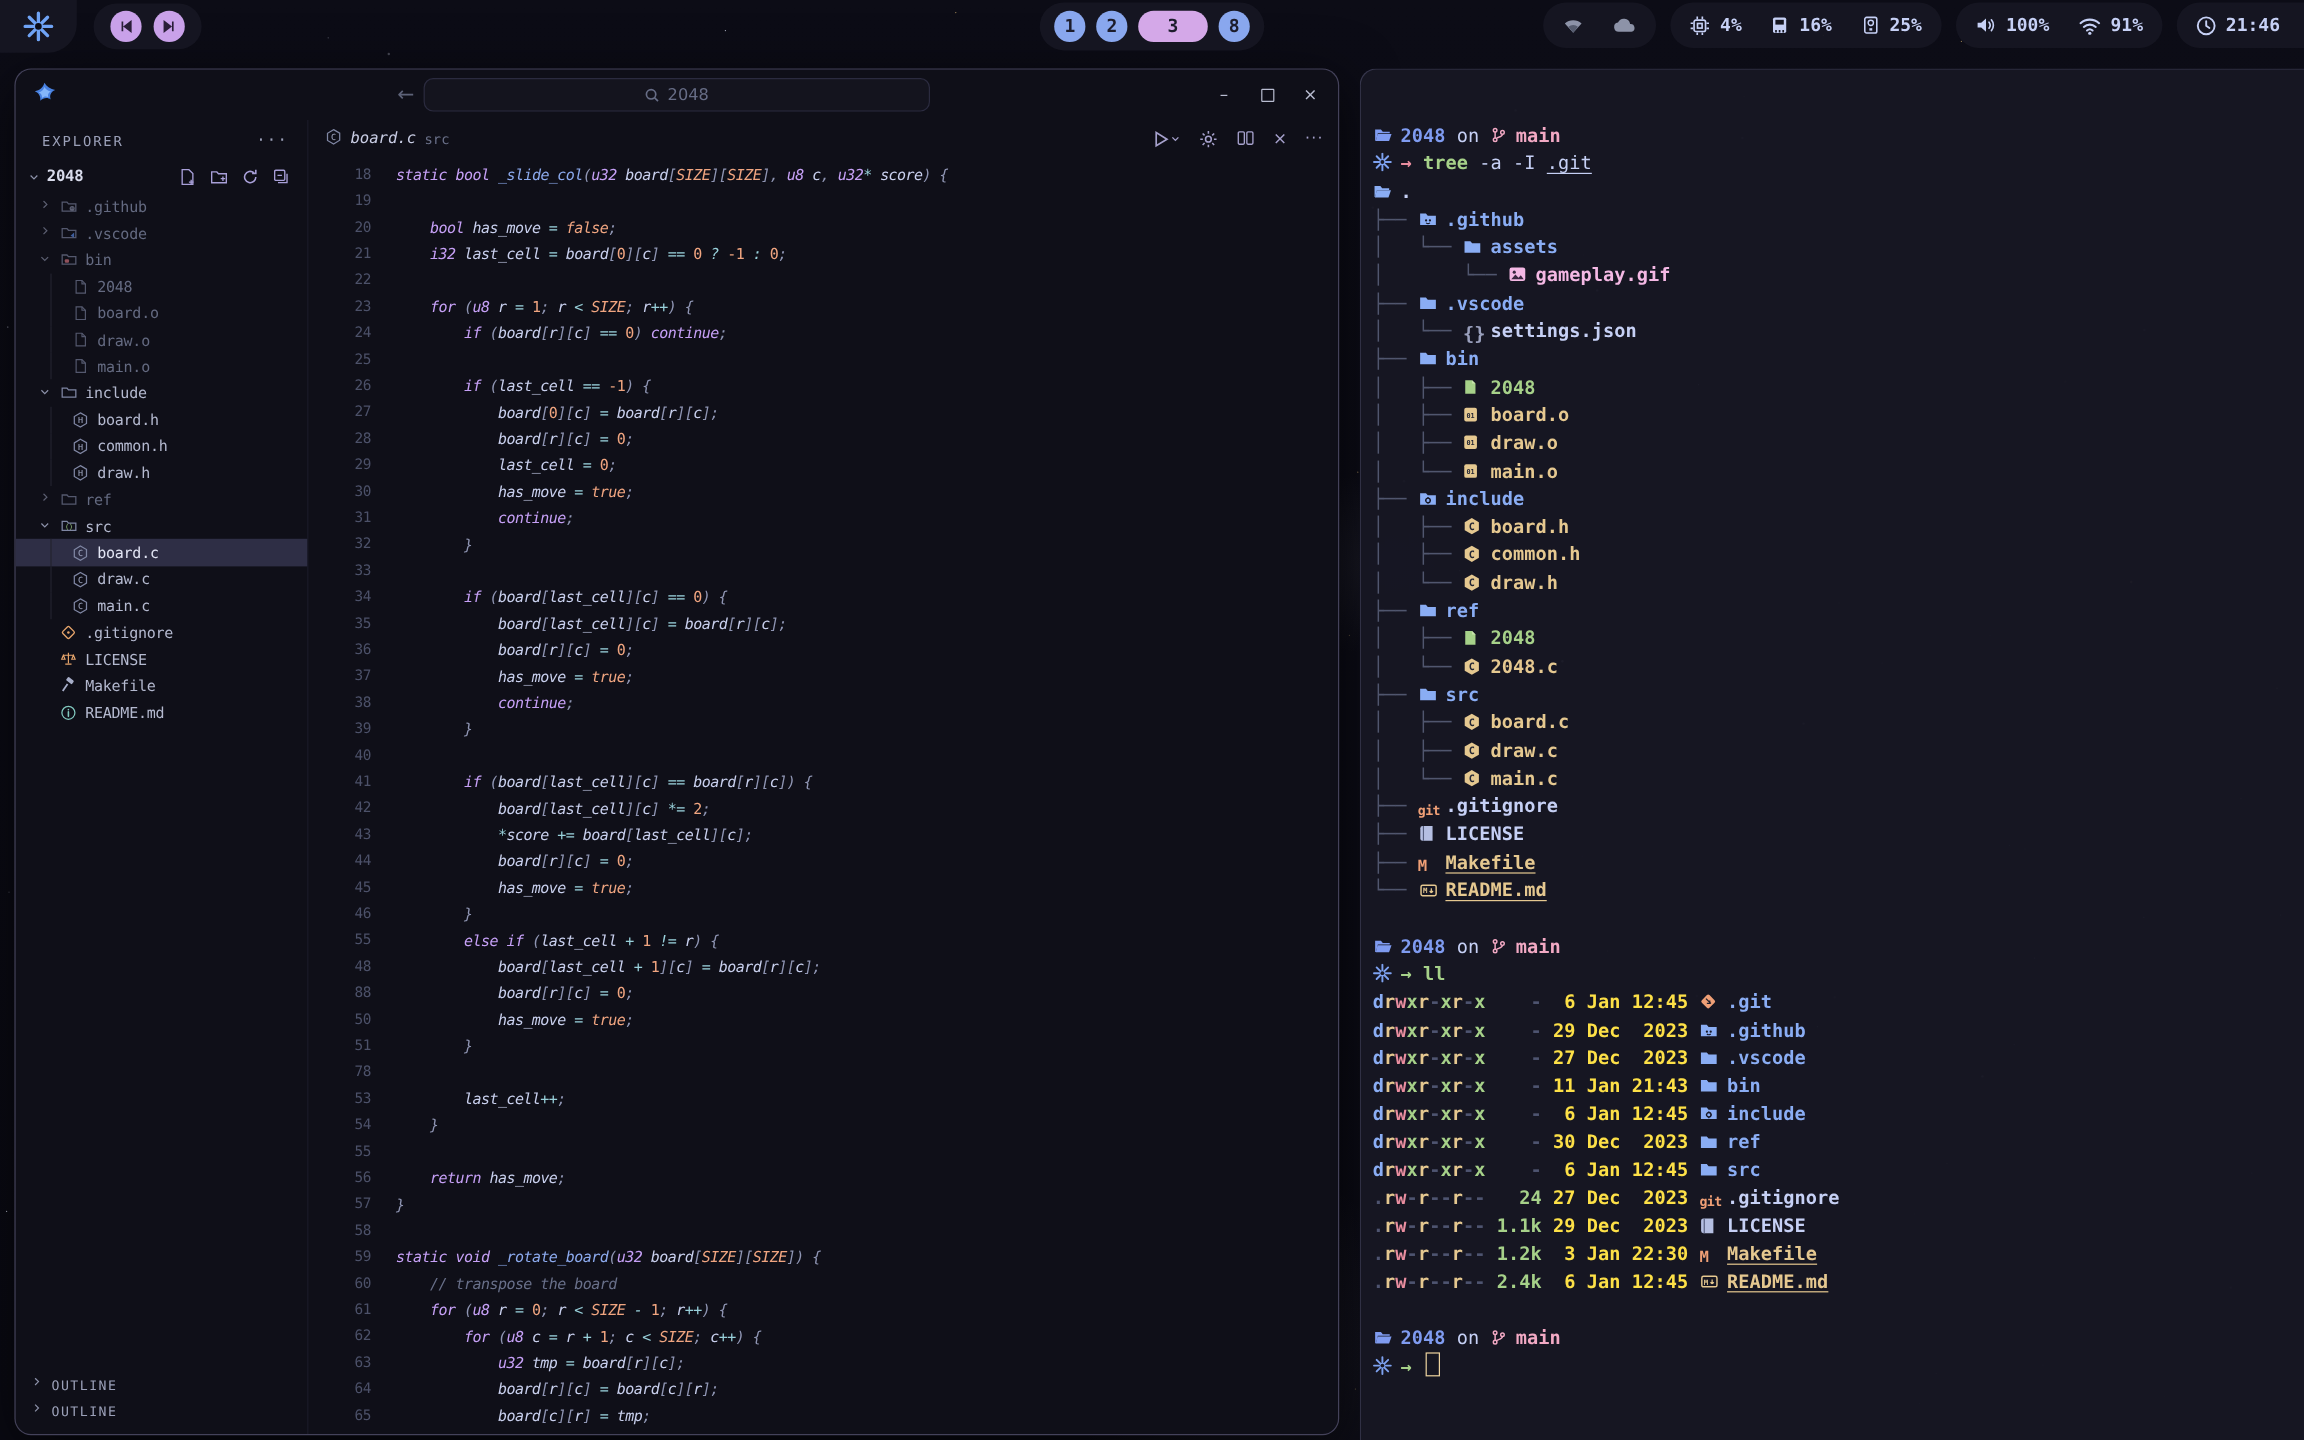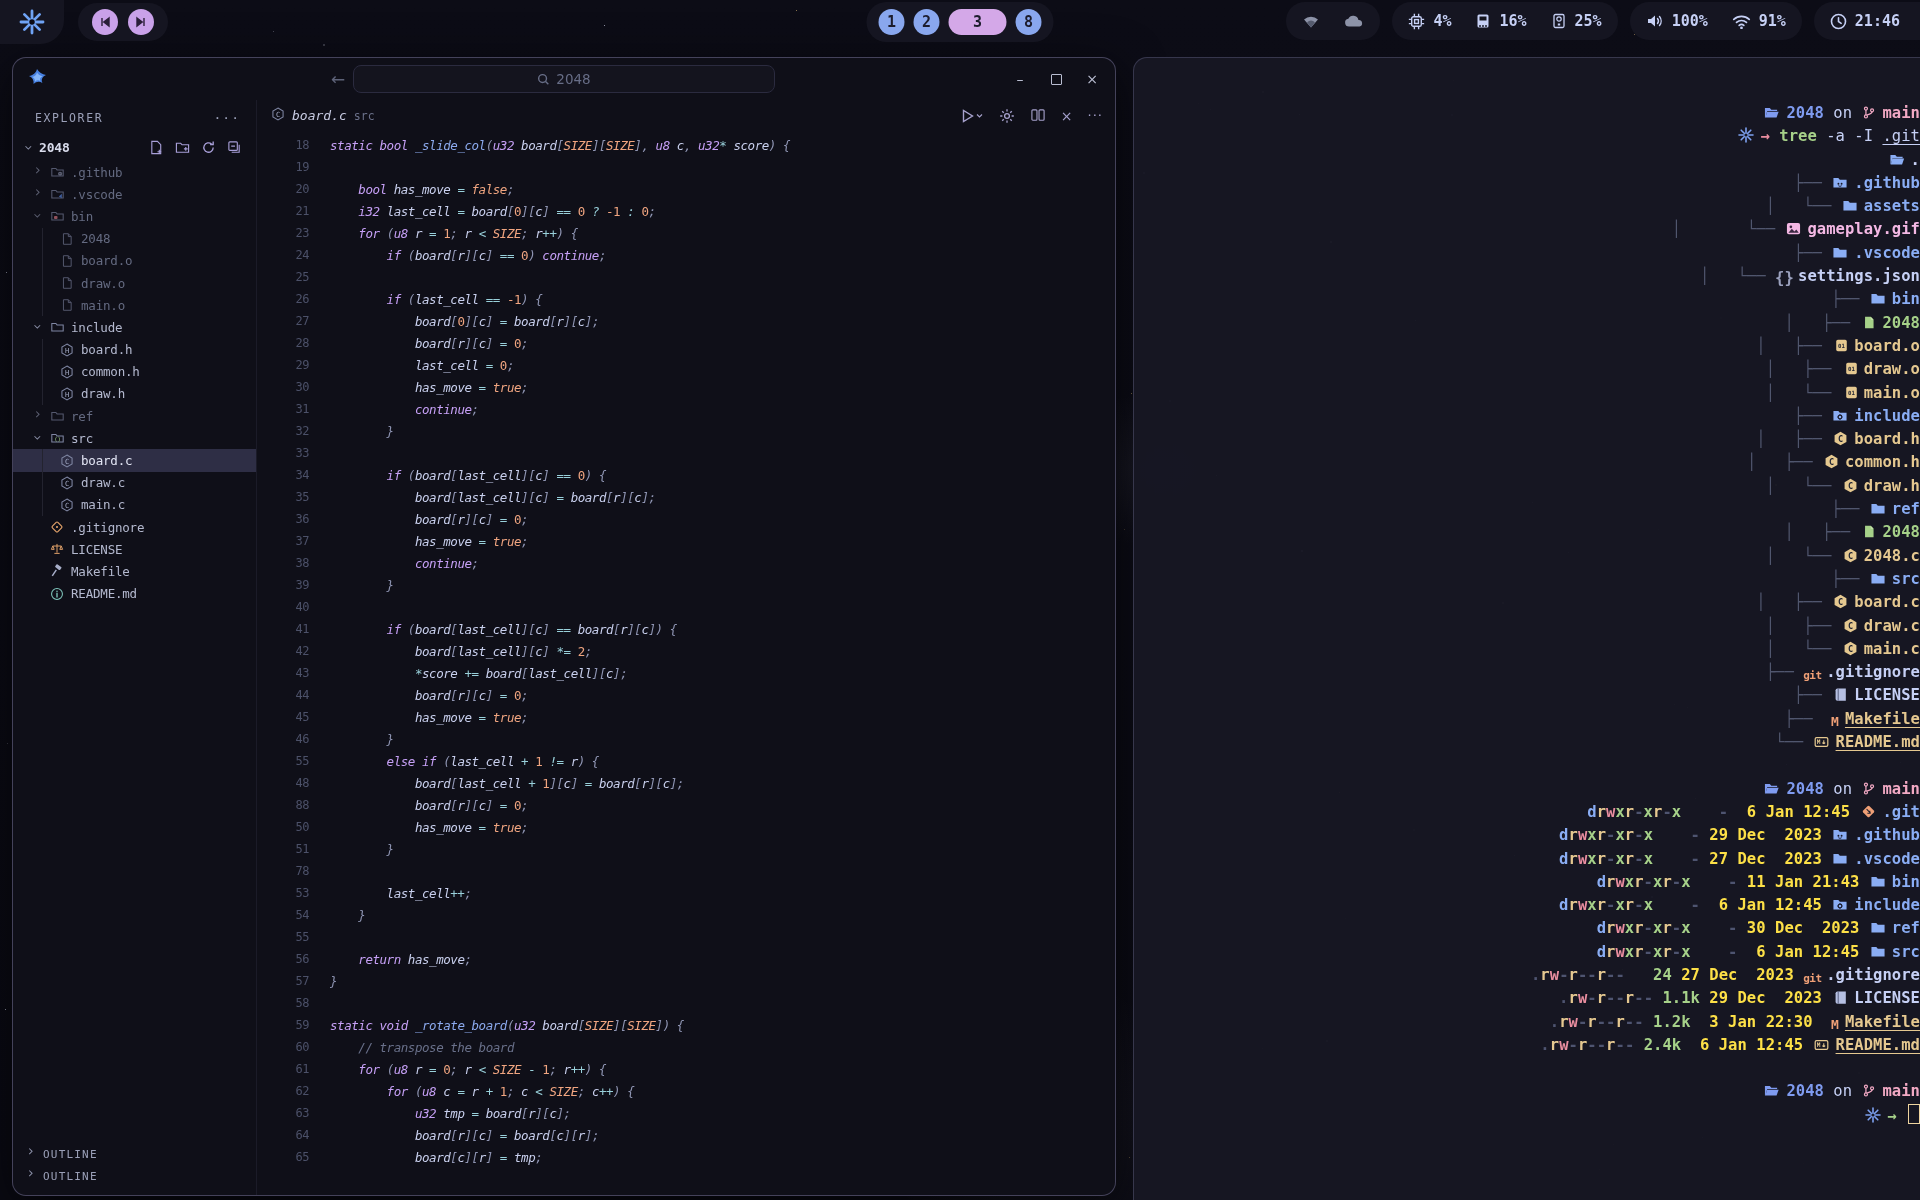--- a/index.html
+++ b/index.html
@@ -28,21 +28,21 @@
            padding:0 16px;gap:8px;color:#c6d0f5;font-family:"DejaVu Sans Mono",monospace;font-weight:700;font-size:15px;}
   #tb-clock{border-top-right-radius:0;border-bottom-right-radius:0;padding-right:20px;}
   .tb-ic{display:inline-flex;align-items:center;justify-content:center;}
   .tb-gap{width:8px;}
   
   #editor{position:absolute;left:12px;top:57px;width:1102px;height:1137px;z-index:2;background:#0f0f18;
           border:1px solid rgba(155,150,200,.38);border-radius:14px;box-shadow:0 12px 48px rgba(0,0,0,.65);overflow:hidden;}
   #terminal{position:absolute;left:1133px;top:57px;right:0px;bottom:0px;z-index:2;background:rgba(23,23,35,.97);
           border-top-left-radius:14px;border-top:1px solid rgba(140,140,185,.28);border-left:1px solid rgba(140,140,185,.28);
           padding:44px 0 0 10px;font-family:"DejaVu Sans Mono",monospace;font-size:15.5px;font-weight:700;
-          line-height:23.3px;color:#c6d0f5;letter-spacing:.05px;text-align:right;}
+          line-height:23.3px;color:#c6d0f5;letter-spacing:.05px;}
   
   #ed-titlebar{height:42px;position:relative;display:flex;align-items:center;}
   #ed-logo{position:absolute;left:12px;top:9px;}
   .nav-arrows{position:absolute;left:318px;top:0;height:42px;display:flex;align-items:center;gap:22px;
               color:#5d6278;font-size:17px;}
   #ed-search{position:absolute;left:50%;top:7px;transform:translateX(-50%);width:420px;height:26px;
              background:#14141e;border:1px solid #2b2b3f;border-radius:8px;display:flex;align-items:center;
              justify-content:center;gap:6px;color:#676d86;font-size:13.5px;cursor:text;}
   #ed-winbtns{position:absolute;right:16px;top:0;height:42px;display:flex;align-items:center;gap:22px;color:#b9bdd1;}
   .winbtn{cursor:pointer;font-size:14px;display:flex;align-items:center;justify-content:center;width:14px;height:14px;}
@@ -734,20 +734,21 @@
             <span class="tab-act">
               <span style="font-size:13px;letter-spacing:1px">···</span>
             </span>
           </span>
       </div>
       <div id="codearea">
           <div class="codeline"><span class="gutter">18</span><span><span class="tk-kw">static</span> <span class="tk-ty">bool</span> <span class="tk-fn">_slide_col</span><span class="tk-pu">(</span><span class="tk-ty">u32</span> <span class="tk-v">board</span><span class="tk-pu">[</span><span class="tk-ct">SIZE</span><span class="tk-pu">]</span><span class="tk-pu">[</span><span class="tk-ct">SIZE</span><span class="tk-pu">]</span><span class="tk-pu">,</span> <span class="tk-ty">u8</span> <span class="tk-v">c</span><span class="tk-pu">,</span> <span class="tk-ty">u32</span><span class="tk-op">*</span> <span class="tk-v">score</span><span class="tk-pu">)</span> <span class="tk-pu">{</span></span></div>
           <div class="codeline"><span class="gutter">19</span><span></span></div>
           <div class="codeline"><span class="gutter">20</span><span>    <span class="tk-ty">bool</span> <span class="tk-v">has_move</span> <span class="tk-op">=</span> <span class="tk-ct">false</span><span class="tk-pu">;</span></span></div>
           <div class="codeline"><span class="gutter">21</span><span>    <span class="tk-ty">i32</span> <span class="tk-v">last_cell</span> <span class="tk-op">=</span> <span class="tk-v">board</span><span class="tk-pu">[</span><span class="tk-nu">0</span><span class="tk-pu">]</span><span class="tk-pu">[</span><span class="tk-v">c</span><span class="tk-pu">]</span> <span class="tk-op">==</span> <span class="tk-nu">0</span> <span class="tk-op">?</span> <span class="tk-nu">-1</span> <span class="tk-op">:</span> <span class="tk-nu">0</span><span class="tk-pu">;</span></span></div>
+          <div class="codeline"><span class="gutter">22</span><span></span></div>
           <div class="codeline"><span class="gutter">23</span><span>    <span class="tk-kw">for</span> <span class="tk-pu">(</span><span class="tk-ty">u8</span> <span class="tk-v">r</span> <span class="tk-op">=</span> <span class="tk-nu">1</span><span class="tk-pu">;</span> <span class="tk-v">r</span> <span class="tk-op">&lt;</span> <span class="tk-ct">SIZE</span><span class="tk-pu">;</span> <span class="tk-v">r</span><span class="tk-op">++</span><span class="tk-pu">)</span> <span class="tk-pu">{</span></span></div>
           <div class="codeline"><span class="gutter">24</span><span>        <span class="tk-kw">if</span> <span class="tk-pu">(</span><span class="tk-v">board</span><span class="tk-pu">[</span><span class="tk-v">r</span><span class="tk-pu">]</span><span class="tk-pu">[</span><span class="tk-v">c</span><span class="tk-pu">]</span> <span class="tk-op">==</span> <span class="tk-nu">0</span><span class="tk-pu">)</span> <span class="tk-kw">continue</span><span class="tk-pu">;</span></span></div>
           <div class="codeline"><span class="gutter">25</span><span></span></div>
           <div class="codeline"><span class="gutter">26</span><span>        <span class="tk-kw">if</span> <span class="tk-pu">(</span><span class="tk-v">last_cell</span> <span class="tk-op">==</span> <span class="tk-nu">-1</span><span class="tk-pu">)</span> <span class="tk-pu">{</span></span></div>
           <div class="codeline"><span class="gutter">27</span><span>            <span class="tk-v">board</span><span class="tk-pu">[</span><span class="tk-nu">0</span><span class="tk-pu">]</span><span class="tk-pu">[</span><span class="tk-v">c</span><span class="tk-pu">]</span> <span class="tk-op">=</span> <span class="tk-v">board</span><span class="tk-pu">[</span><span class="tk-v">r</span><span class="tk-pu">]</span><span class="tk-pu">[</span><span class="tk-v">c</span><span class="tk-pu">]</span><span class="tk-pu">;</span></span></div>
           <div class="codeline"><span class="gutter">28</span><span>            <span class="tk-v">board</span><span class="tk-pu">[</span><span class="tk-v">r</span><span class="tk-pu">]</span><span class="tk-pu">[</span><span class="tk-v">c</span><span class="tk-pu">]</span> <span class="tk-op">=</span> <span class="tk-nu">0</span><span class="tk-pu">;</span></span></div>
           <div class="codeline"><span class="gutter">29</span><span>            <span class="tk-v">last_cell</span> <span class="tk-op">=</span> <span class="tk-nu">0</span><span class="tk-pu">;</span></span></div>
           <div class="codeline"><span class="gutter">30</span><span>            <span class="tk-v">has_move</span> <span class="tk-op">=</span> <span class="tk-ct">true</span><span class="tk-pu">;</span></span></div>
           <div class="codeline"><span class="gutter">31</span><span>            <span class="tk-kw">continue</span><span class="tk-pu">;</span></span></div>
           <div class="codeline"><span class="gutter">32</span><span>        <span class="tk-pu">}</span></span></div>
@@ -907,20 +908,26 @@
           <path d="M1 3.2h5.2l1.6 1.9H14v1.4H3.4L1.8 13.2H1z" fill="#7f9bf0"></path>
           <path d="M3.2 7.2h12.4l-2.2 6.2H1.6z" fill="#7f9bf0"></path>
         </svg></span><span class="pr-dir">2048</span><span class="pr-on"> on </span><span class="ti" style="width:15px"><svg width="14" height="15" viewBox="0 0 16 16">
           <g stroke="#f2a9c4" stroke-width="1.4" fill="none">
             <circle cx="4.5" cy="3.5" r="1.7"></circle>
             <circle cx="4.5" cy="12.5" r="1.7"></circle>
             <circle cx="11.5" cy="5.5" r="1.7"></circle>
             <path d="M4.5 5.2v5.6M11.5 7.2c0 2.4-3.5 2.6-5.5 3.6"></path>
           </g>
         </svg></span><span class="pr-branch">main</span></div>
+    <div class="tl"><span class="ti"><svg width="16" height="16" viewBox="0 0 16 16">
+          <g stroke="#7da1f0" stroke-width="1.6" stroke-linecap="round">
+            <path d="M8 1v14M1 8h14M3.2 3.2l9.6 9.6M12.8 3.2L3.2 12.8"></path>
+          </g>
+          <circle cx="8" cy="8" r="1.6" fill="#171723"></circle>
+        </svg></span><span style="color:#a6d189;font-weight:700">→</span> <span class="t-cmd">ll</span></div>
     <div class="tl"><span><span class="p-d">d</span><span class="p-r">r</span><span class="p-w">w</span><span class="p-x">x</span><span class="p-r">r</span><span class="p-0">-</span><span class="p-x">x</span><span class="p-r">r</span><span class="p-0">-</span><span class="p-x">x</span></span> <span class="p-0">   -</span> <span class="t-date"> 6 Jan 12:45</span> <span class="ti"><svg width="15" height="15" viewBox="0 0 16 16">
           <rect x="3.2" y="3.2" width="9.6" height="9.6" rx="1.6" fill="#ef9f76" transform="rotate(45 8 8)"></rect>
           <path d="M6 5.5l4.4 4.4M9.4 7.2v2.6h-2.6" stroke="#1e1e2c" stroke-width="1.1" fill="none"></path>
         </svg></span><span class="t-dir">.git</span></div>
     <div class="tl"><span><span class="p-d">d</span><span class="p-r">r</span><span class="p-w">w</span><span class="p-x">x</span><span class="p-r">r</span><span class="p-0">-</span><span class="p-x">x</span><span class="p-r">r</span><span class="p-0">-</span><span class="p-x">x</span></span> <span class="p-0">   -</span> <span class="t-date">29 Dec  2023</span> <span class="ti"><svg width="16" height="15" viewBox="0 0 16 16">
           <path d="M1 3.2h5.2l1.6 1.9H15v8.3H1z" fill="#8aadf4" rx="1"></path>
           <circle cx="6.3" cy="9.3" r="1" fill="#161624"></circle>
           <circle cx="9.7" cy="9.3" r="1" fill="#161624"></circle>
           <path d="M6.3 11.4c1 .8 2.4.8 3.4 0" stroke="#161624" stroke-width="1" fill="none"></path>
         </svg></span><span class="t-dir">.github</span></div>

